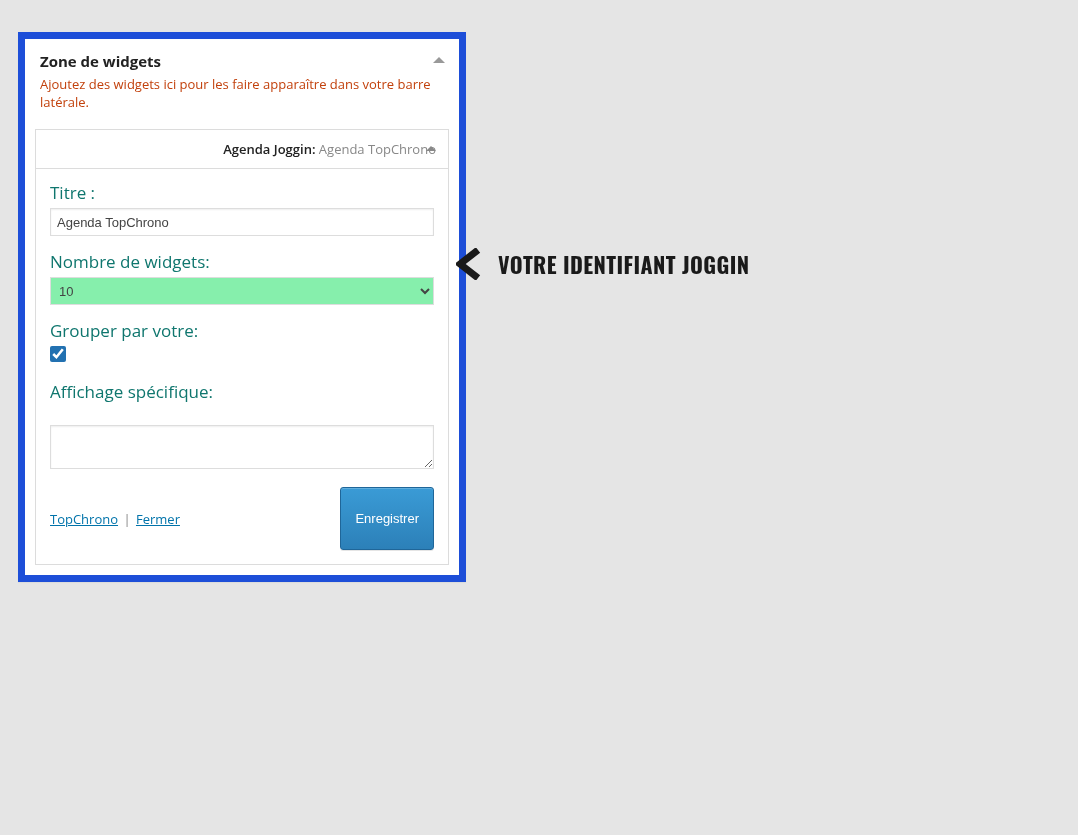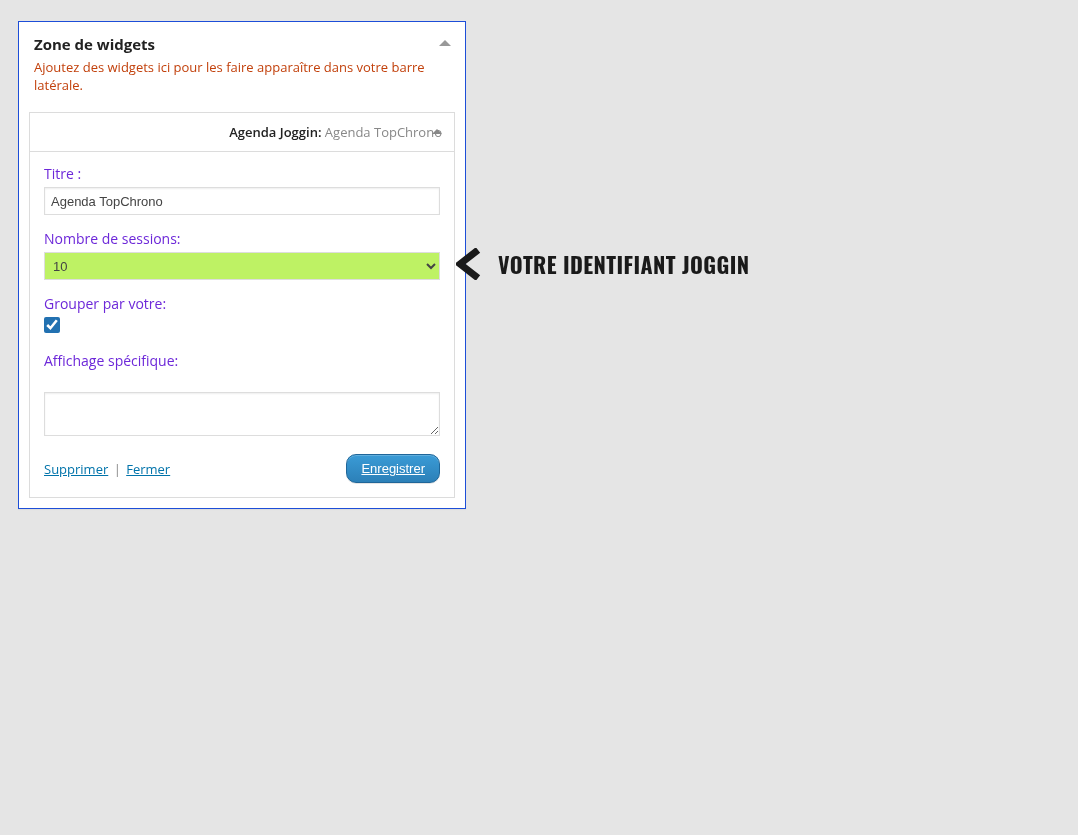--- a/index.html
+++ b/index.html
@@ -8,24 +8,24 @@
     font-family: "Open Sans", -apple-system, BlinkMacSystemFont, "Segoe UI", Roboto, sans-serif;
     font-size: 13px;
     color: #444;
     background: #e5e5e5;
     position: relative;
   }
 
   .widget-area-panel {
     position: absolute;
     left: 18px;
-    top: 21px;
+    top: 32px;
     width: 448px;
     background: #fff;
-    border: 1px solid #1d4ed8;
+    border: 7px solid #1d4ed8;
     box-shadow: 0 1px 1px rgba(0,0,0,0.04);
   }
 
   .zone-header {
     padding: 12px 15px 8px 15px;
     position: relative;
   }
   .zone-header h3 {
     font-size: 15px;
     font-weight: 700;
@@ -69,39 +69,39 @@
     border-right: 5px solid transparent;
     border-bottom: 5px solid #888;
   }
 
   .widget-body {
     padding: 12px 14px 14px 14px;
   }
 
   .fld-label {
     display: block;
-    font-size: 14px;
-    color: #6d28d9;
+    font-size: 17px;
+    color: #0f766e;
     margin-bottom: 4px;
   }
   .text-input {
     width: 100%;
     height: 28px;
     border: 1px solid #ddd;
     background: #fff;
     padding: 3px 6px;
     font-size: 13px;
     color: #444;
     box-shadow: inset 0 1px 2px rgba(0,0,0,0.07);
   }
   .select-input {
     width: 100%;
     height: 28px;
     border: 1px solid #ddd;
-    background: #bef264;
+    background: #86efac;
     padding: 2px 4px;
     font-size: 13px;
     color: #444;
   }
   textarea.text-input {
     height: 44px;
     resize: both;
   }
   .gap { margin-bottom: 14px; }
   .gap-sm { margin-bottom: 22px; }
@@ -119,26 +119,25 @@
     color: #0073aa;
     text-decoration: underline;
     font-size: 13px;
   }
   .action-links .sep { color: #888; margin: 0 2px; }
   .save-btn {
     background: #2e86c1;
     background: linear-gradient(to bottom, #3a9bd6, #2c80b8);
     color: #fff;
     border: 1px solid #1f6699;
-    border-radius: 10px;
-    padding: 6px 14px;
+    border-radius: 3px;
+    padding: 23px 14px;
     font-size: 13px;
     cursor: pointer;
     box-shadow: inset 0 1px 0 rgba(255,255,255,0.2), 0 1px 0 rgba(0,0,0,0.1);
-    text-decoration: underline;
   }
 
   .annotation {
     position: absolute;
     left: 456px;
     top: 248px;
     display: flex;
     align-items: center;
   }
   .annotation svg { display: block; }
@@ -170,36 +169,36 @@
       <span class="wsub">Agenda TopChrono</span>
       <span class="caret"></span>
     </div>
 
     <div class="widget-body">
 
       <label class="fld-label">Titre :</label>
       <input class="text-input gap" type="text" value="Agenda TopChrono" style="">
 
 
-      <label class="fld-label">Nombre de sessions:</label>
+      <label class="fld-label">Nombre de widgets:</label>
       <select class="select-input gap">
         <option>10</option>
       </select>
 
       <label class="fld-label">Grouper par votre:</label>
       <div class="checkbox-row">
         <input type="checkbox" checked="" style="">
       </div>
 
       <label class="fld-label gap-sm">Affichage spécifique:</label>
       <textarea class="text-input" style=""></textarea>
 
       <div class="action-row">
         <span class="action-links">
-          <a href="#">Supprimer</a>
+          <a href="#">TopChrono</a>
           <span class="sep">|</span>
           <a href="#">Fermer</a>
         </span>
         <button class="save-btn">Enregistrer</button>
       </div>
 
     </div>
   </div>
 
 </div>

